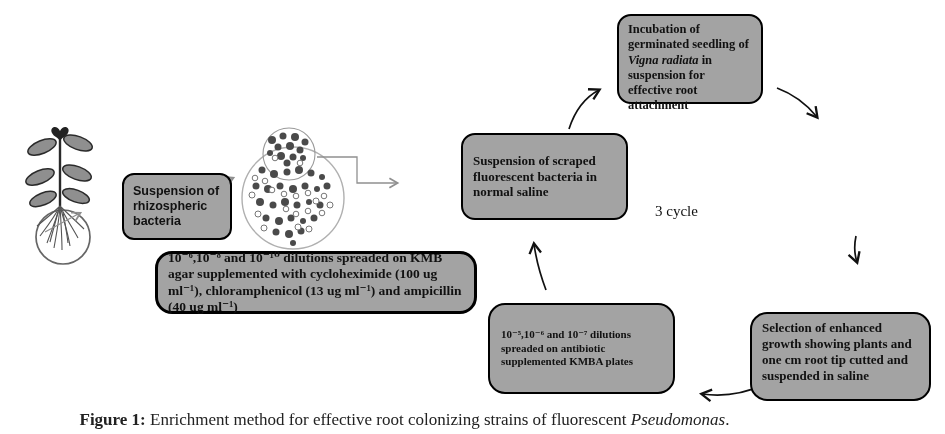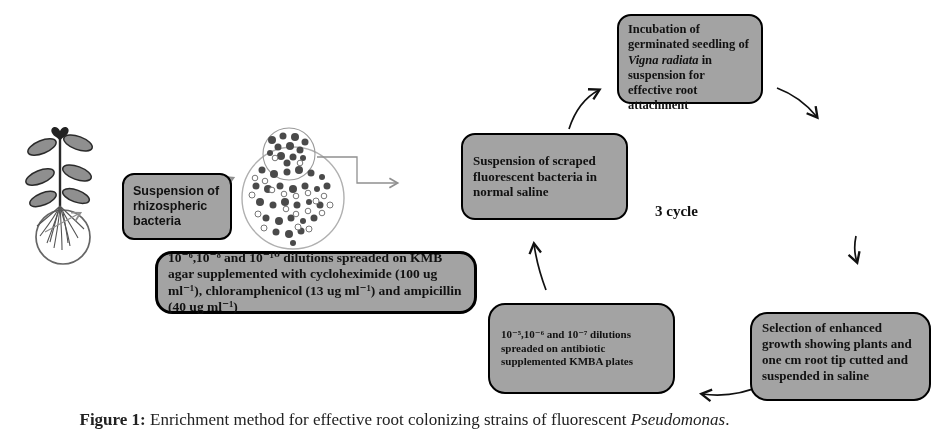--- a/index.html
+++ b/index.html
@@ -30,21 +30,21 @@
   .it{font-style:italic;}
   #box-rhizospheric{left:98px;top:173px;width:110px;height:67px;font-size:12.5px;padding:6px 9px;border-radius:12px;margin-left:24px;}
   #box-kmb{left:155px;top:251px;width:322px;height:63px;font-size:13.5px;padding:5px 10px;border-radius:17px;border-width:3px;}
   #box-scraped{left:461px;top:133px;width:167px;height:87px;font-size:13px;padding:6px 10px;}
   #box-incubation{left:617px;top:14px;width:146px;height:90px;font-size:12.5px;padding:6px 9px;align-items:flex-start;}
   #box-transferred{left:770px;top:137px;width:168px;height:90px;font-size:13px;padding:6px 10px;border-radius:17px;}
   #box-selection{left:750px;top:276px;width:181px;height:89px;font-size:13px;padding:6px 10px;border-radius:17px;align-items:flex-start;margin-top:36px;}
   #box-kmba{left:488px;top:303px;width:187px;height:91px;font-size:11px;padding:6px 11px;border-radius:17px;}
   #cycle-label{
     position:absolute;left:655px;top:203px;width:70px;
-    font-weight:bold;font-size:15px;color:#111;z-index:2;
+    font-weight:normal;font-size:15px;color:#111;z-index:2;
   }
   #caption{
     position:absolute;left:0;top:410px;width:809px;
     text-align:center;
     font-family:Liberation Serif, serif;
     font-size:17px;color:#222;z-index:2;
   }
   #caption .cap-label{font-weight:bold;}
 </style>
 </head>

